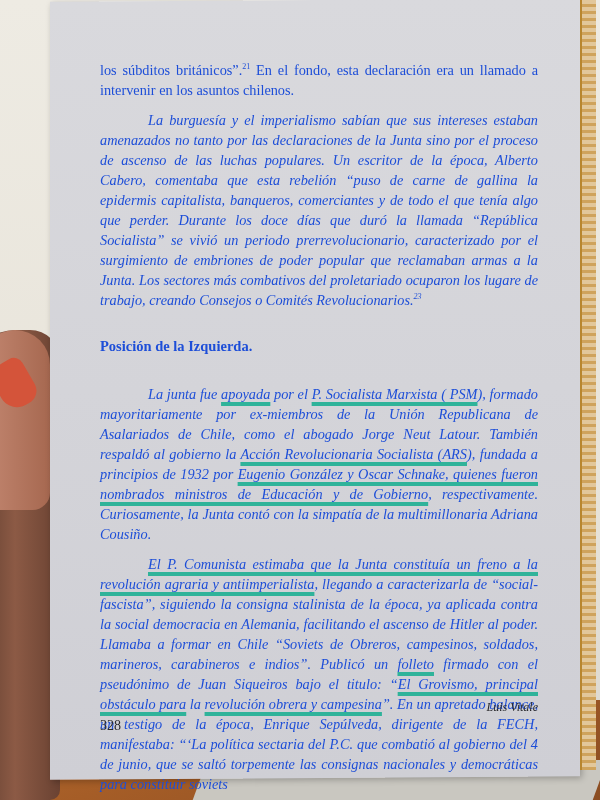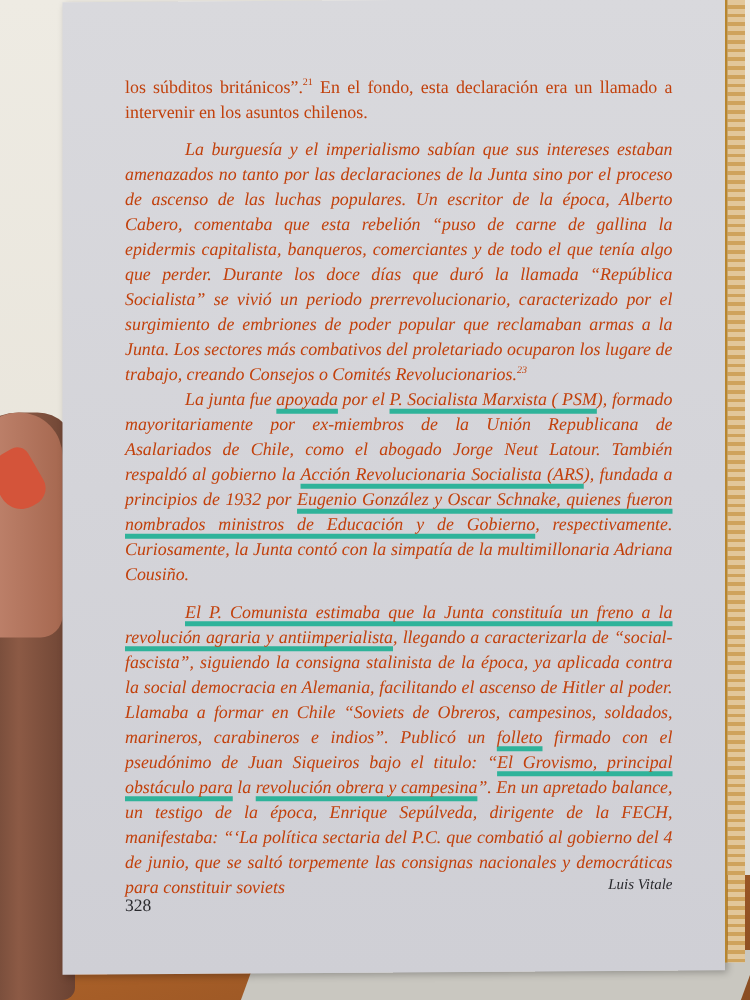--- a/index.html
+++ b/index.html
@@ -5,21 +5,21 @@
   html,body{margin:0;padding:0;}
   body{width:600px;height:800px;overflow:hidden;position:relative;background:#e9e6df;font-family:"Liberation Serif","DejaVu Serif",serif;}
   .bg-top{position:absolute;left:0;top:0;width:600px;height:800px;background:linear-gradient(180deg,#eeebe3 0%,#e8e4da 60%,#d9d6cf 100%);}
   .table{position:absolute;left:0;top:700px;width:600px;height:100px;background:linear-gradient(160deg,#b56a2e 0%,#a55d27 40%,#8a4d22 100%);}
   .floor{position:absolute;left:200px;top:760px;width:400px;height:40px;background:#c9c7c0;transform:skewX(-20deg);}
   .hand{position:absolute;left:-30px;top:330px;width:90px;height:470px;background:linear-gradient(90deg,#5a3a2c 0%,#8c5a45 50%,#6a4232 100%);border-radius:45px 30px 10px 10px;}
   .nail{position:absolute;left:-4px;top:360px;width:36px;height:48px;background:#d4543a;border-radius:18px 10px 14px 18px;transform:rotate(-30deg);}
   .thumb{position:absolute;left:-20px;top:330px;width:70px;height:180px;background:linear-gradient(90deg,#c48872,#a66850);border-radius:40px 40px 20px 20px;}
   .page{position:absolute;left:50px;top:0;width:530px;height:778px;background:linear-gradient(180deg,#d9d9dd 0%,#d4d4d9 50%,#cfcfd5 100%);box-shadow:2px 2px 6px rgba(0,0,0,0.25);transform:skewY(-0.4deg);}
   .edge{position:absolute;left:580px;top:0;width:14px;height:770px;background:repeating-linear-gradient(180deg,#e2c79a 0 4px,#cfa35c 4px 7px);border-left:2px solid #b8862f;}
-  .content{position:absolute;left:100px;top:60px;width:438px;color:#c2410c;font-size:14.3px;line-height:20px;text-align:justify;}
+  .content{position:absolute;left:100px;top:60px;width:438px;color:#1d4ed8;font-size:14.3px;line-height:20px;text-align:justify;}
   .content p{margin:0;}
   .indent{text-indent:48px;font-style:italic;}
   .gap{height:10px;}
   .heading{font-weight:bold;font-size:14.5px;margin:26px 0 28px 0 !important;}
   sup{font-size:8px;line-height:0;}
   .hl{text-decoration:underline;text-decoration-color:#2fb39a;text-decoration-thickness:4px;text-underline-offset:3px;}
   .footer{position:absolute;left:100px;top:700px;width:438px;color:#2a2a2e;}
   .pagenum{position:absolute;left:0;top:18px;font-size:14px;}
   .author{position:absolute;right:0;top:0;font-size:12px;font-style:italic;margin-left:17px;}
 </style>
@@ -35,20 +35,21 @@
 
 <div class="page"></div>
 <div class="edge"></div>
 
 <div class="content">
   <div id="paras1">
       <p><span>los súbditos británicos”.</span><sup>21</sup><span> En el fondo, esta declaración era un llamado a intervenir en los asuntos chilenos.</span></p>
       <div class="gap"></div>
       <p class="indent"><span>La burguesía y el imperialismo sabían que sus intereses estaban amenazados no tanto por las declaraciones de la Junta sino por el proceso de ascenso de las luchas populares. Un escritor de la época, Alberto Cabero, comentaba que esta rebelión “puso de carne de gallina la epidermis capitalista, banqueros, comerciantes  y de todo el que tenía algo que perder. Durante los doce días que duró la  llamada “República  Socialista” se  vivió un periodo prerrevolucionario, caracterizado por el surgimiento de embriones de poder popular que reclamaban armas a la Junta.  Los sectores más combativos  del proletariado  ocuparon  los  lugare de  trabajo, creando Consejos o Comités Revolucionarios.</span><sup>23</sup></p>
     </div>
+  <p class="heading">Posición de la Izquierda.</p>
   <div id="paras2">
       <p class="indent"><span>La junta  fue  </span><span class="hl">apoyada</span><span> por el  </span><span class="hl">P. Socialista Marxista ( PSM</span><span>), formado mayoritariamente por ex-miembros de la Unión Republicana de Asalariados de Chile, como el abogado Jorge Neut Latour. También respaldó al gobierno la </span><span class="hl">Acción Revolucionaria Socialista (ARS</span><span>), fundada a principios de 1932 por </span><span class="hl">Eugenio González y Oscar Schnake, quienes fueron nombrados ministros de Educación  y  de  Gobierno</span><span>, respectivamente.  Curiosamente,  la Junta contó con la simpatía de la multimillonaria Adriana Cousiño.</span></p>
       <div class="gap"></div>
       <p class="indent"><span class="hl">El P. Comunista estimaba que la Junta constituía un freno a la revolución  agraria y antiimperialista</span><span>, llegando a caracterizarla de “social-fascista”,  siguiendo la consigna stalinista de la época, ya aplicada contra la social democracia  en Alemania, facilitando el ascenso de Hitler al poder. Llamaba a formar en Chile “Soviets de Obreros, campesinos, soldados, marineros, carabineros e indios”. Publicó un </span><span class="hl">folleto</span><span> firmado con el pseudónimo de Juan Siqueiros bajo el titulo: “</span><span class="hl">El Grovismo,  principal obstáculo para</span><span> la </span><span class="hl">revolución obrera  y  campesina</span><span>”. En un apretado  balance, un testigo de la época, Enrique Sepúlveda, dirigente de la FECH, manifestaba: “‘La política sectaria del  P.C.  que combatió al  gobierno del  4  de  junio, que se saltó torpemente las consignas nacionales  y  democráticas para constituir soviets</span></p>
     </div>
 </div>
 
 <div class="footer">
   <span class="author">Luis Vitale</span>
   <span class="pagenum">328</span>

